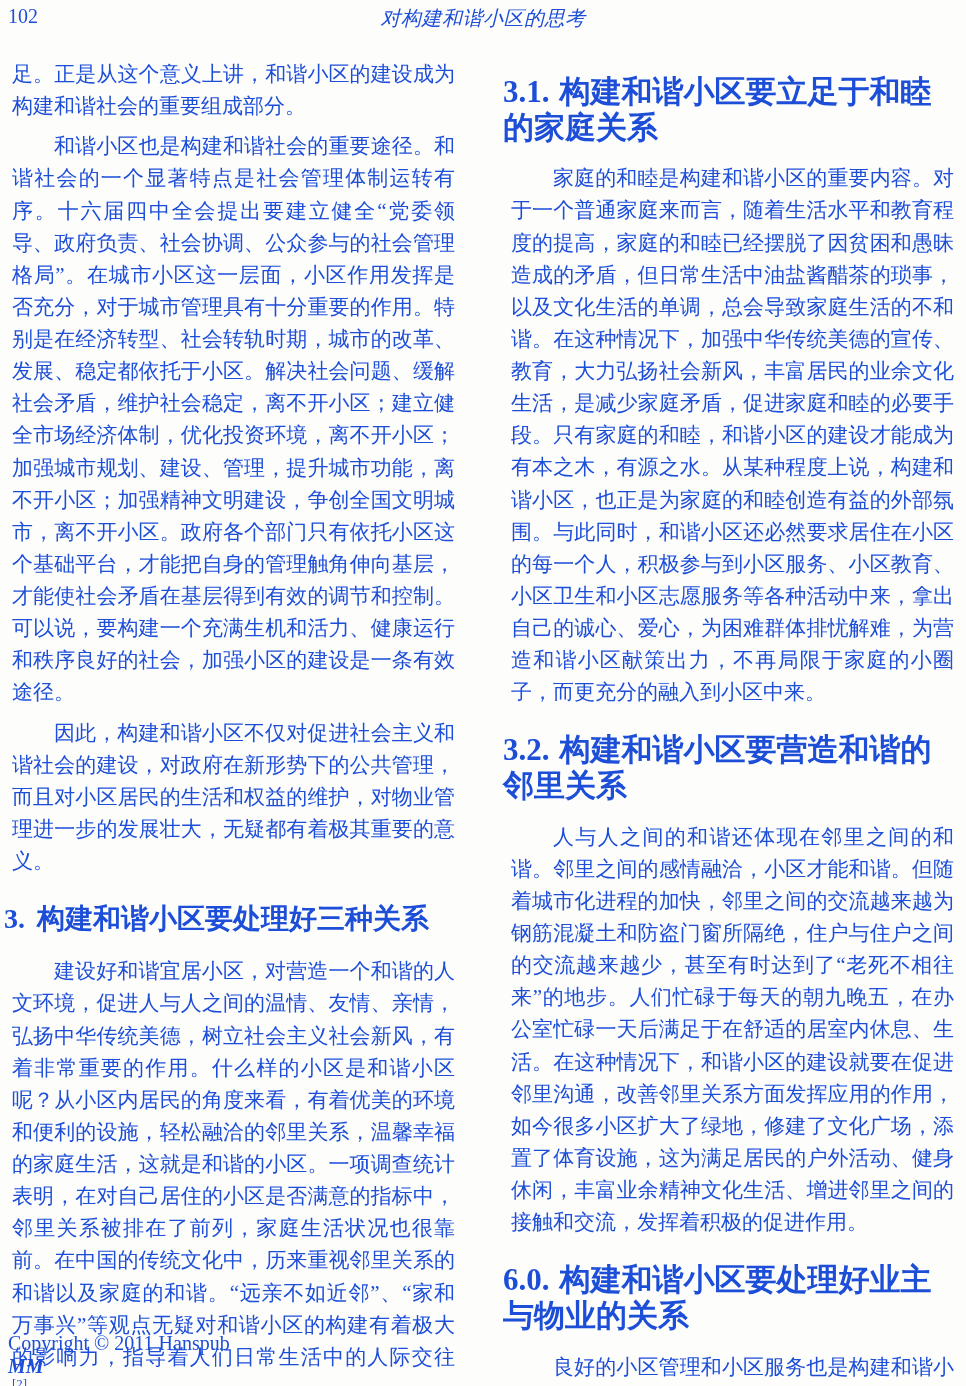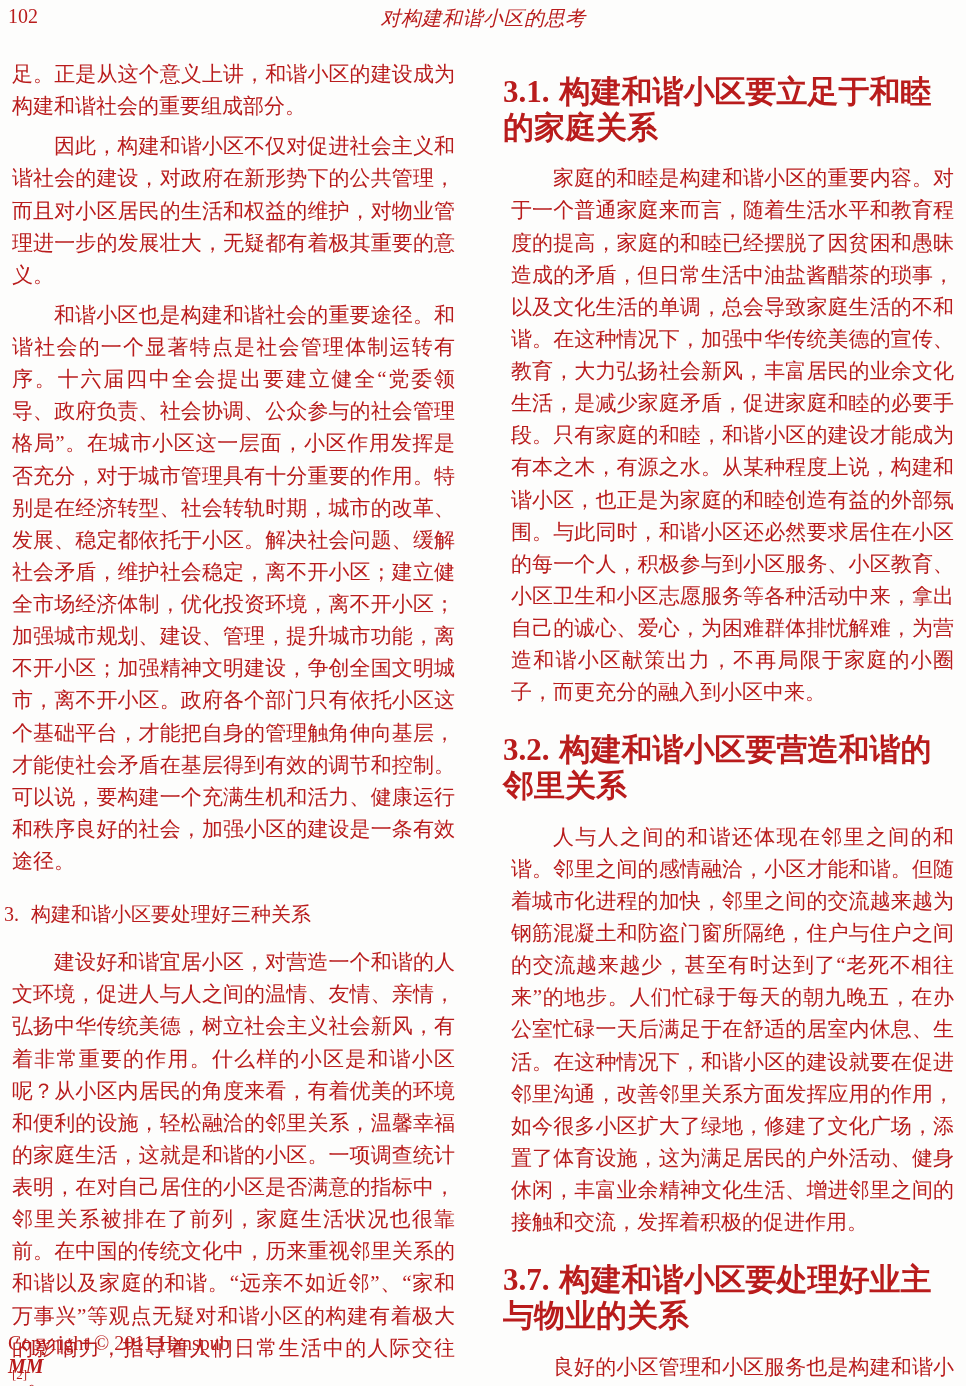--- a/index.html
+++ b/index.html
@@ -2,21 +2,21 @@
 <html><head>
 <meta charset="utf-8">
 <style>
   html, body { margin: 0; padding: 0; background: #e8e8e8; }
   .page {
     position: relative;
     width: 966px;
     height: 1386px;
     margin: 0 auto;
     background: #fdfdfc;
-    color: #b91c1c;
+    color: #1d4ed8;
     font-family: "Liberation Serif", "DejaVu Serif", serif;
     overflow: hidden;
   }
   .header {
     position: absolute;
     top: 5px; left: 0; right: 0;
     height: 28px;
     font-size: 20px;
   }
   .page-num {
@@ -40,22 +40,22 @@
   p.body {
     margin: 8px;
     font-size: 21px;
     line-height: 1.53;
     text-align: justify;
     text-justify: inter-ideograph;
   }
   p.indent { text-indent: 2em; }
   .sec-heading {
     margin: 26px 0 20px 0;
-    font-size: 20px;
-    font-weight: normal;
+    font-size: 28px;
+    font-weight: bold;
     font-family: "Liberation Sans", "DejaVu Sans", sans-serif;
     line-height: 1.15;
   }
   .sec-heading .num {
     font-family: "Liberation Serif", "DejaVu Serif", serif;
     margin-right: 12px;
   }
   .sub-heading {
     margin: 24px 0 17px 0;
     font-size: 31px;
@@ -93,22 +93,22 @@
 
   <div class="header">
     <span class="page-num">102</span>
     <div class="running-title">对构建和谐小区的思考</div>
   </div>
 
   <div class="columns">
 
     <div class="col">
       <p class="body">足。正是从这个意义上讲，和谐小区的建设成为构建和谐社会的重要组成部分。</p>
+      <p class="body indent">和谐小区也是构建和谐社会的重要途径。和谐社会的一个显著特点是社会管理体制运转有序。十六届四中全会提出要建立健全“党委领导、政府负责、社会协调、公众参与的社会管理格局”。在城市小区这一层面，小区作用发挥是否充分，对于城市管理具有十分重要的作用。特别是在经济转型、社会转轨时期，城市的改革、发展、稳定都依托于小区。解决社会问题、缓解社会矛盾，维护社会稳定，离不开小区；建立健全市场经济体制，优化投资环境，离不开小区；加强城市规划、建设、管理，提升城市功能，离不开小区；加强精神文明建设，争创全国文明城市，离不开小区。政府各个部门只有依托小区这个基础平台，才能把自身的管理触角伸向基层，才能使社会矛盾在基层得到有效的调节和控制。可以说，要构建一个充满生机和活力、健康运行和秩序良好的社会，加强小区的建设是一条有效途径。</p>
       <p class="body indent">因此，构建和谐小区不仅对促进社会主义和谐社会的建设，对政府在新形势下的公共管理，而且对小区居民的生活和权益的维护，对物业管理进一步的发展壮大，无疑都有着极其重要的意义。</p>
-      <p class="body indent">和谐小区也是构建和谐社会的重要途径。和谐社会的一个显著特点是社会管理体制运转有序。十六届四中全会提出要建立健全“党委领导、政府负责、社会协调、公众参与的社会管理格局”。在城市小区这一层面，小区作用发挥是否充分，对于城市管理具有十分重要的作用。特别是在经济转型、社会转轨时期，城市的改革、发展、稳定都依托于小区。解决社会问题、缓解社会矛盾，维护社会稳定，离不开小区；建立健全市场经济体制，优化投资环境，离不开小区；加强城市规划、建设、管理，提升城市功能，离不开小区；加强精神文明建设，争创全国文明城市，离不开小区。政府各个部门只有依托小区这个基础平台，才能把自身的管理触角伸向基层，才能使社会矛盾在基层得到有效的调节和控制。可以说，要构建一个充满生机和活力、健康运行和秩序良好的社会，加强小区的建设是一条有效途径。</p>
 
       <div class="sec-heading">
         <span class="num">3.</span><span>构建和谐小区要处理好三种关系</span>
       </div>
 
       <p class="body indent"><span>建设好和谐宜居小区，对营造一个和谐的人文环境，促进人与人之间的温情、友情、亲情，弘扬中华传统美德，树立社会主义社会新风，有着非常重要的作用。什么样的小区是和谐小区呢？从小区内居民的角度来看，有着优美的环境和便利的设施，轻松融洽的邻里关系，温馨幸福的家庭生活，这就是和谐的小区。一项调查统计表明，在对自己居住的小区是否满意的指标中，邻里关系被排在了前列，家庭生活状况也很靠前。在中国的传统文化中，历来重视邻里关系的和谐以及家庭的和谐。“远亲不如近邻”、“家和万事兴”等观点无疑对和谐小区的构建有着极大的影响力，指导着人们日常生活中的人际交往</span><sup class="ref">[2]</sup><span>。</span></p>
       <p class="body indent">构建和谐宜居小区是一个综合工程。在构建和谐社会的宏伟目标的指导下，要从微观的层面，从小区建设的具体内容上加以努力。具体来进，首先要从理</p>
     </div>
 
     <div class="col">
@@ -119,21 +119,21 @@
 
       <p class="body indent">家庭的和睦是构建和谐小区的重要内容。对于一个普通家庭来而言，随着生活水平和教育程度的提高，家庭的和睦已经摆脱了因贫困和愚昧造成的矛盾，但日常生活中油盐酱醋茶的琐事，以及文化生活的单调，总会导致家庭生活的不和谐。在这种情况下，加强中华传统美德的宣传、教育，大力弘扬社会新风，丰富居民的业余文化生活，是减少家庭矛盾，促进家庭和睦的必要手段。只有家庭的和睦，和谐小区的建设才能成为有本之木，有源之水。从某种程度上说，构建和谐小区，也正是为家庭的和睦创造有益的外部氛围。与此同时，和谐小区还必然要求居住在小区的每一个人，积极参与到小区服务、小区教育、小区卫生和小区志愿服务等各种活动中来，拿出自己的诚心、爱心，为困难群体排忧解难，为营造和谐小区献策出力，不再局限于家庭的小圈子，而更充分的融入到小区中来。</p>
 
       <div class="sub-heading">
         <span class="num">3.2.</span><span>构建和谐小区要营造和谐的邻里关系</span>
       </div>
 
       <p class="body indent">人与人之间的和谐还体现在邻里之间的和谐。邻里之间的感情融洽，小区才能和谐。但随着城市化进程的加快，邻里之间的交流越来越为钢筋混凝土和防盗门窗所隔绝，住户与住户之间的交流越来越少，甚至有时达到了“老死不相往来”的地步。人们忙碌于每天的朝九晚五，在办公室忙碌一天后满足于在舒适的居室内休息、生活。在这种情况下，和谐小区的建设就要在促进邻里沟通，改善邻里关系方面发挥应用的作用，如今很多小区扩大了绿地，修建了文化广场，添置了体育设施，这为满足居民的户外活动、健身休闲，丰富业余精神文化生活、增进邻里之间的接触和交流，发挥着积极的促进作用。</p>
 
       <div class="sub-heading">
-        <span class="num">3.7.</span><span>构建和谐小区要处理好业主与物业的关系</span>
+        <span class="num">6.0.</span><span>构建和谐小区要处理好业主与物业的关系</span>
       </div>
 
       <p class="body indent">良好的小区管理和小区服务也是构建和谐小区的重要条件，比如小区的便民服务项目就为创造小区里面的和谐气氛起到积极的作用。在前几年，业主与物业之间的冲突屡见报端，这是与和谐小区建设背道而</p>
     </div>
 
   </div>
 
   <div class="footer">
     <span>Copyright © 2011 Hanspub</span>
     <span class="journal-mark">MM</span>

